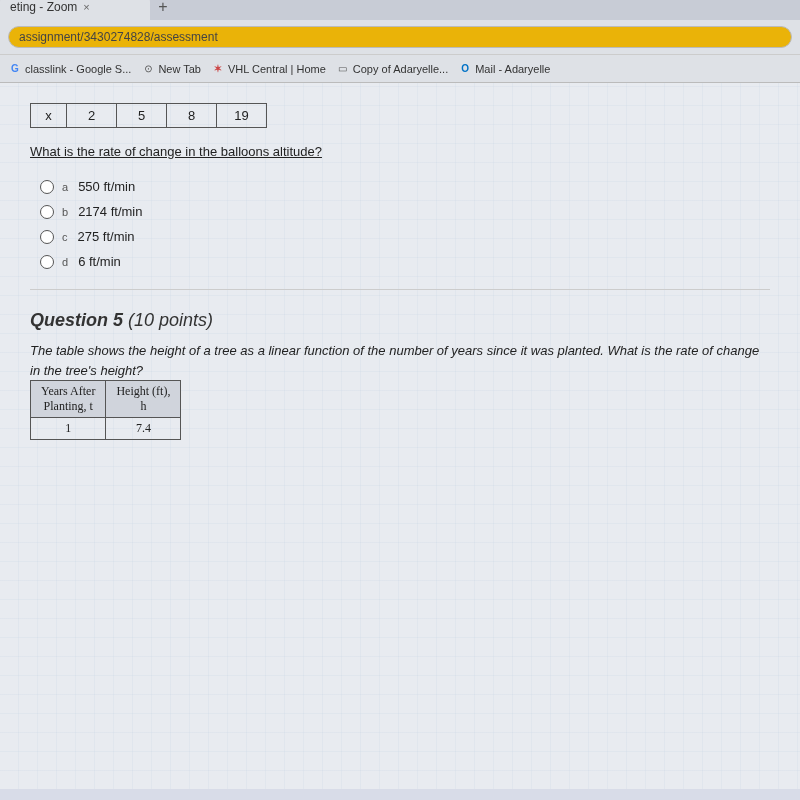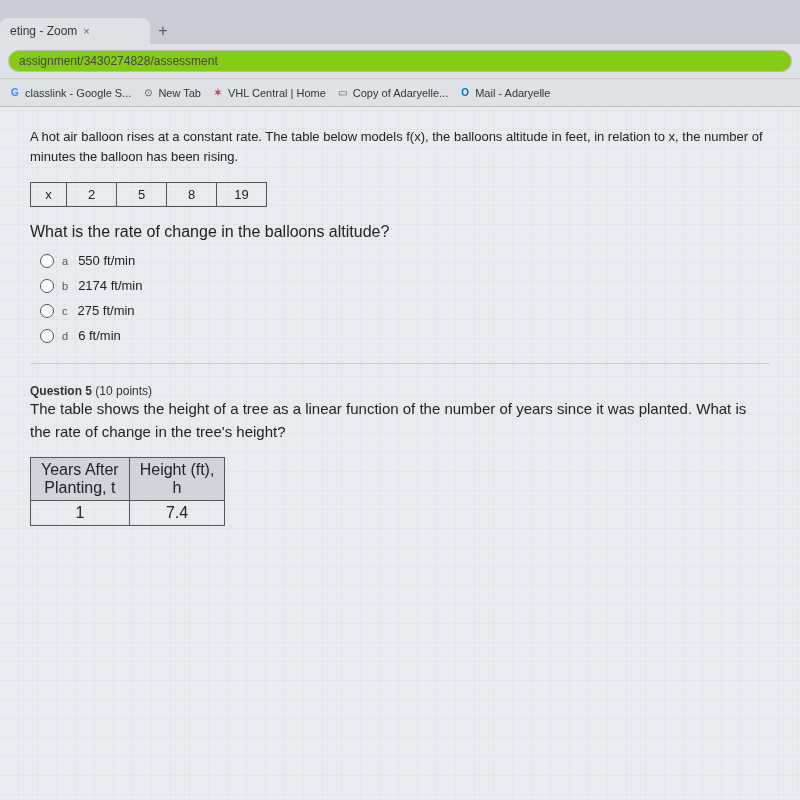--- a/index.html
+++ b/index.html
@@ -16,21 +16,21 @@
     .browser-chrome {
       background: #dee1e6;
       border-bottom: 1px solid #bbb;
     }
 
     .tab-bar {
       display: flex;
       align-items: flex-end;
       padding: 6px 0 0 0;
       background: #c8ccd6;
-      height: 44px;
+      height: 20px;
     }
 
     .tab {
       display: flex;
       align-items: center;
       background: #dee1e6;
       border-radius: 8px 8px 0 0;
       padding: 4px 10px;
       font-size: 12px;
       color: #333;
@@ -60,21 +60,21 @@
       display: flex;
       align-items: center;
       background: #dee1e6;
       padding: 4px 8px;
       height: 34px;
       gap: 6px;
     }
 
     .address-input {
       flex: 1;
-      background: #84cc16;
+      background: #eab308;
       border: 1px solid #bbb;
       border-radius: 12px;
       padding: 3px 10px;
       font-size: 12px;
       color: #444;
     }
 
     .bookmarks-bar {
       display: flex;
       align-items: center;
@@ -158,23 +158,24 @@
       text-align: center;
       color: #222;
       min-width: 50px;
     }
 
     .data-table td:first-child {
       min-width: 36px;
     }
 
     .sub-question {
-      font-size: 16px;
-      color: #222;
-      margin-bottom: 12px;
+      font-size: 13px;
+      color: #222;
+      margin-bottom: 20px;
+      text-decoration: underline;
     }
 
     .options {
       list-style: none;
       margin-left: 10px;
     }
 
     .option-item {
       display: flex;
       align-items: center;
@@ -199,34 +200,37 @@
       margin-right: 2px;
     }
 
     .divider {
       border: none;
       border-top: 1px solid #ccc;
       margin: 20px 0;
     }
 
     .question5-header {
-      font-size: 12px;
+      font-size: 18px;
       color: #333;
+      margin-bottom: 10px;
+      font-style: italic;
     }
 
     .question5-text {
-      font-size: 15px;
+      font-size: 13px;
       color: #222;
       line-height: 1.5;
-      margin-bottom: 14px;
+      font-style: italic;
     }
 
     .q5-table {
       border-collapse: collapse;
-      font-size: 16px;
+      font-size: 12px;
+      font-family: Liberation Serif, serif;
     }
 
     .q5-table th, .q5-table td {
       border: 1px solid #555;
       padding: 3px 10px;
       text-align: center;
       color: #222;
     }
 
     .q5-table th {
@@ -272,21 +276,20 @@
       <span class="bookmark-icon" style="color:#0072C6;font-weight:bold;">O</span>
       <span>Mail - Adaryelle</span>
     </div>
   </div>
 </div>
 
 <div class="page-content">
 
   <div>
 
-    <p class="question-text">A hot air balloon rises at a constant rate. The table below models f(x), the balloons altitude in feet, in relation to x, the number of minutes the balloon has been rising.</p>
 
     <table class="data-table">
       <tbody>
           <tr>
         <td>x</td>
         <td>2</td>
         <td>5</td>
         <td>8</td>
         <td>19</td>
       </tr>

